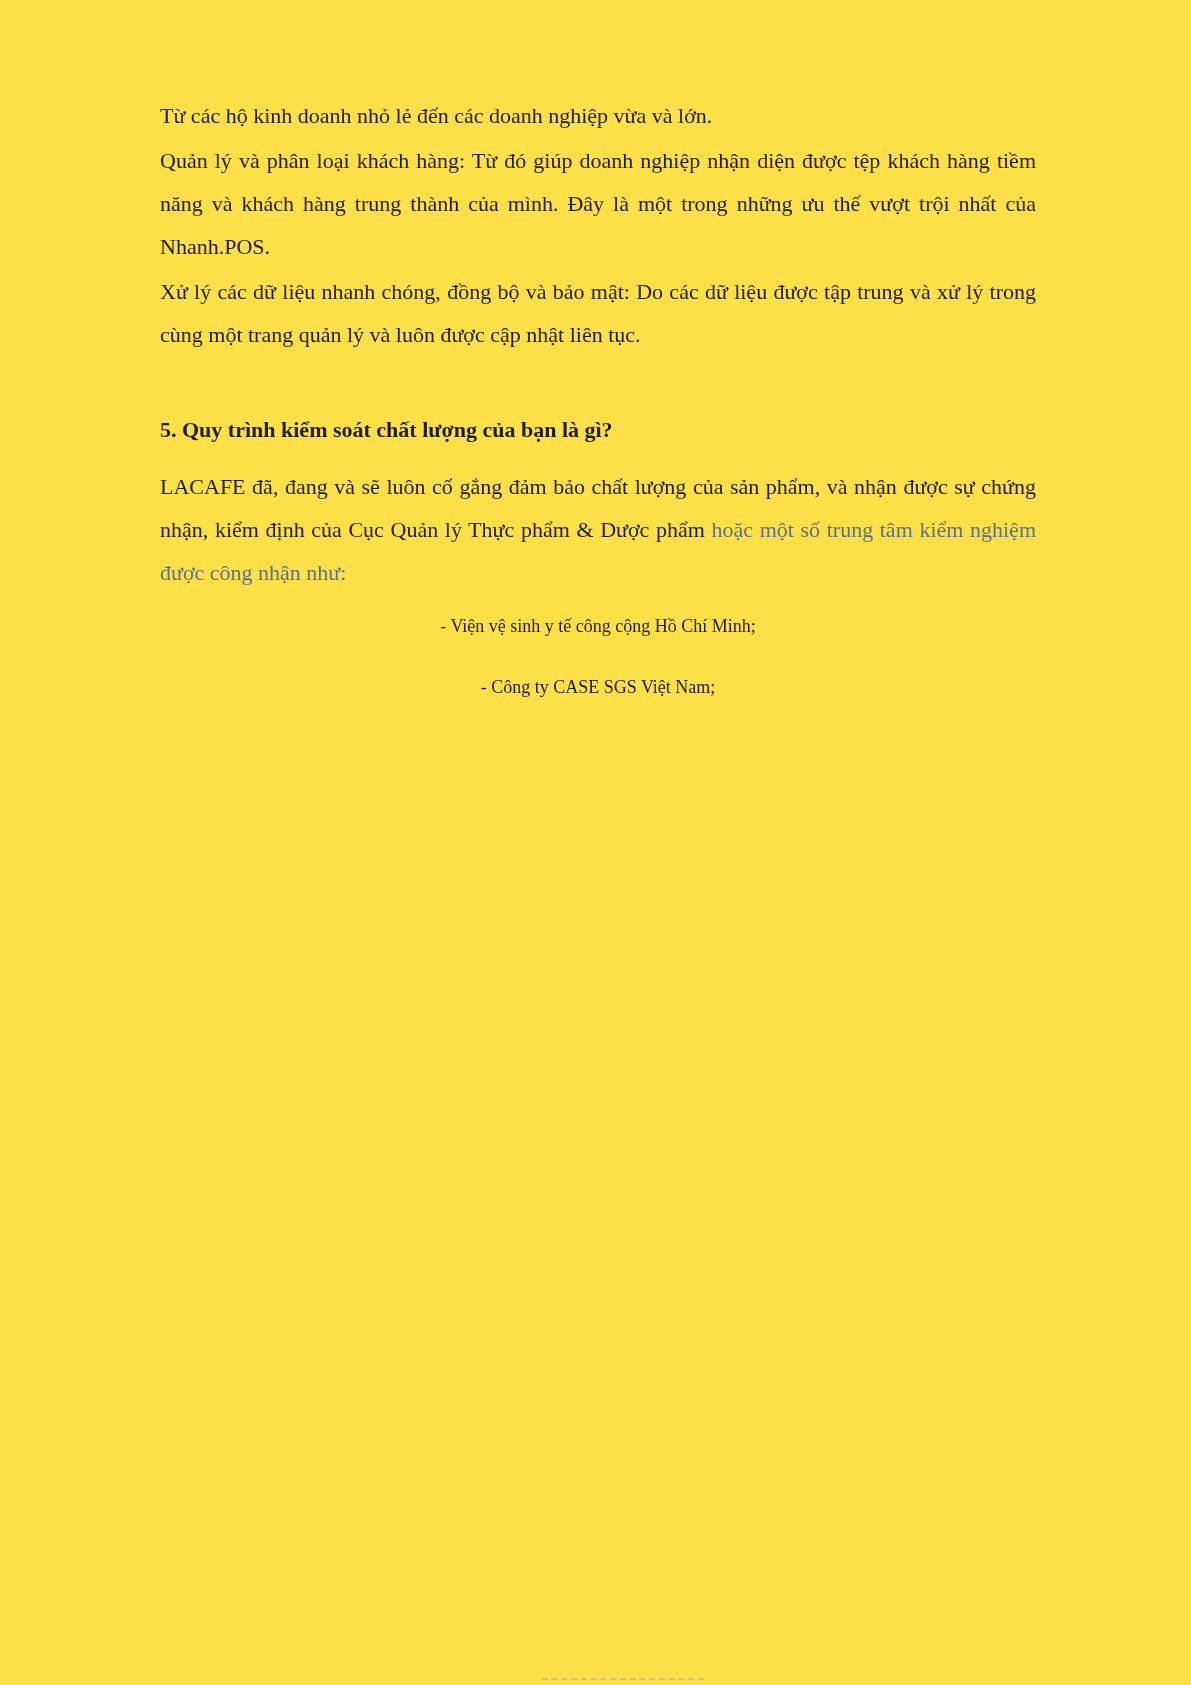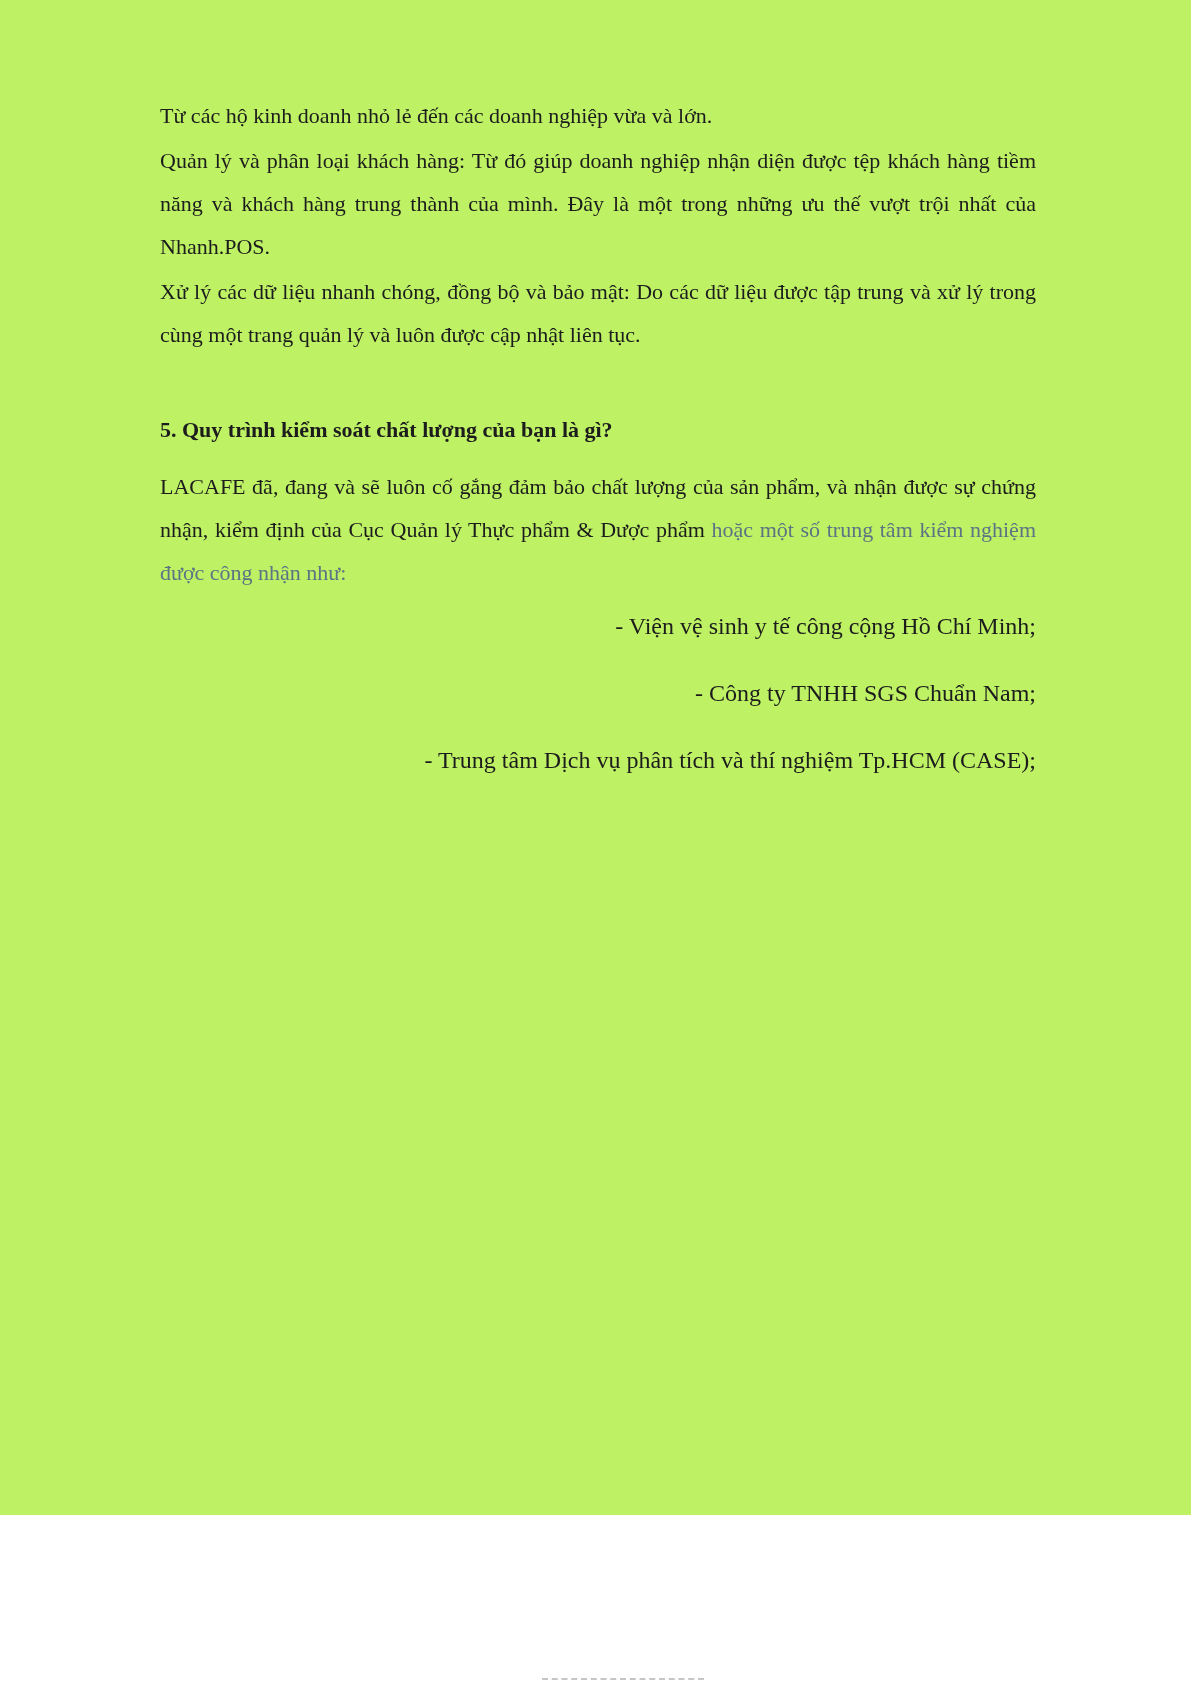--- a/index.html
+++ b/index.html
@@ -13,22 +13,22 @@
   }
   body{
     width:1191px;
     height:1685px;
     font-family:"Liberation Serif", serif;
     overflow:hidden;
   }
   .page{
     position:relative;
     width:1191px;
-    height:1515px;
-    background:#bef264;
+    height:1685px;
+    background:#fde047;
   }
   .content{
     position:absolute;
     left:160px;
     top:94px;
     width:876px;
   }
   .para{
     font-size:22px;
     line-height:43px;
@@ -49,24 +49,24 @@
   .para.after-heading{
     margin-top:14px;
   }
   .muted-span{
     color:var(--muted);
   }
   .list{
     margin-top:6px;
   }
   .list-item{
-    font-size:24px;
+    font-size:18px;
     line-height:43px;
     color:var(--text);
-    text-align:right;
+    text-align:center;
     margin-top:11px;
   }
   .bottom-artifact{
     position:absolute;
     left:542px;
     top:1678px;
     width:162px;
     height:7px;
     border-top:2px dashed #b9b9b9;
     opacity:.8;
@@ -83,20 +83,19 @@
     <p class="para">Quản lý và phân loại khách hàng: Từ đó giúp doanh nghiệp nhận diện được tệp khách hàng tiềm năng và khách hàng trung thành của mình. Đây là một trong những ưu thế vượt trội nhất của Nhanh.POS.</p>
 
     <p class="para">Xử lý các dữ liệu nhanh chóng, đồng bộ và bảo mật: Do các dữ liệu được tập trung và xử lý trong cùng một trang quản lý và luôn được cập nhật liên tục.</p>
 
     <h3 class="heading">5. Quy trình kiểm soát chất lượng của bạn là gì?</h3>
 
     <p class="para after-heading"><span>LACAFE đã, đang và sẽ luôn cố gắng đảm bảo chất lượng của sản phẩm, và nhận được sự chứng nhận, kiểm định của Cục Quản lý Thực phẩm &amp; Dược phẩm </span><span class="muted-span">hoặc một số trung tâm kiểm nghiệm được công nhận như:</span></p>
 
     <div class="list">
       <p class="list-item">- Viện vệ sinh y tế công cộng Hồ Chí Minh;</p>
-      <p class="list-item">- Công ty TNHH SGS Chuẩn Nam;</p>
-      <p class="list-item">- Trung tâm Dịch vụ phân tích và thí nghiệm Tp.HCM (CASE);</p>
+      <p class="list-item">- Công ty CASE SGS Việt Nam;</p>
     </div>
 
   </div>
 
   <div class="bottom-artifact"></div>
 </div>
 
 </body></html>

